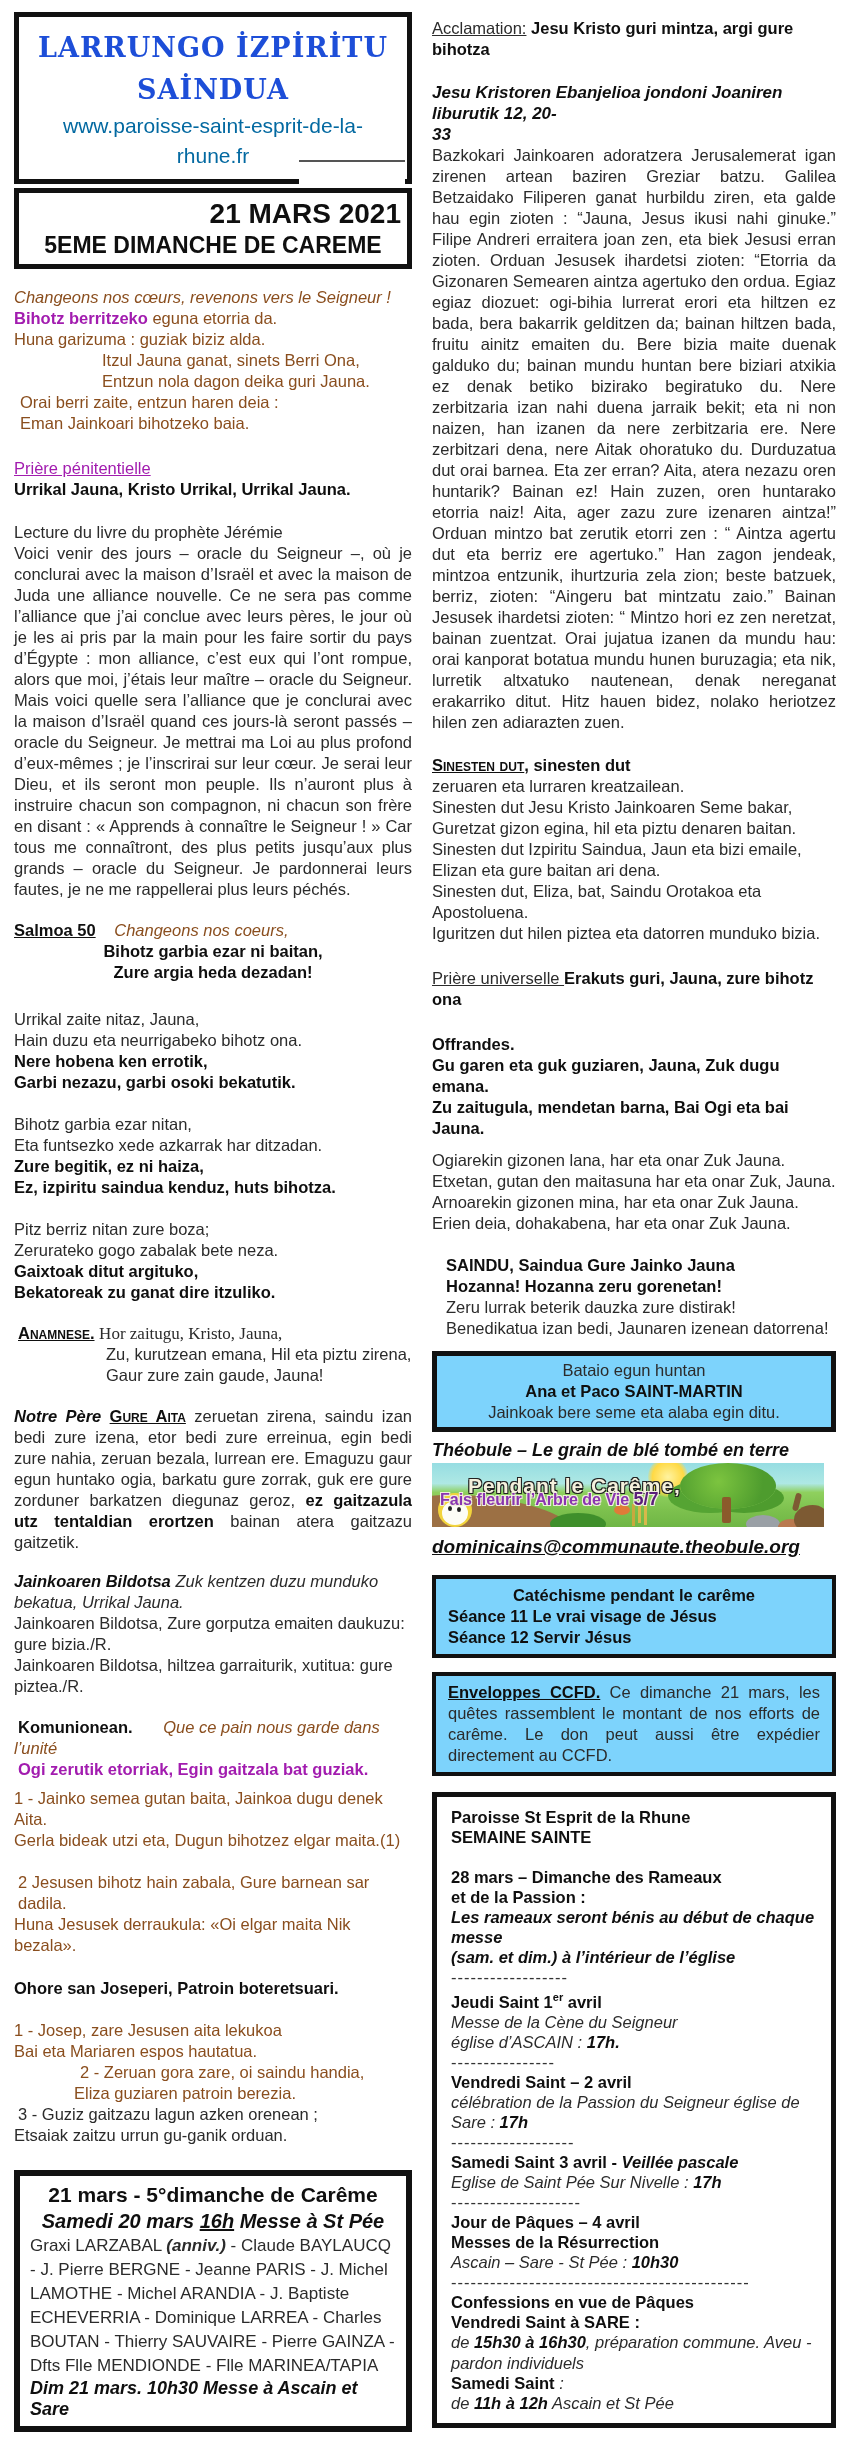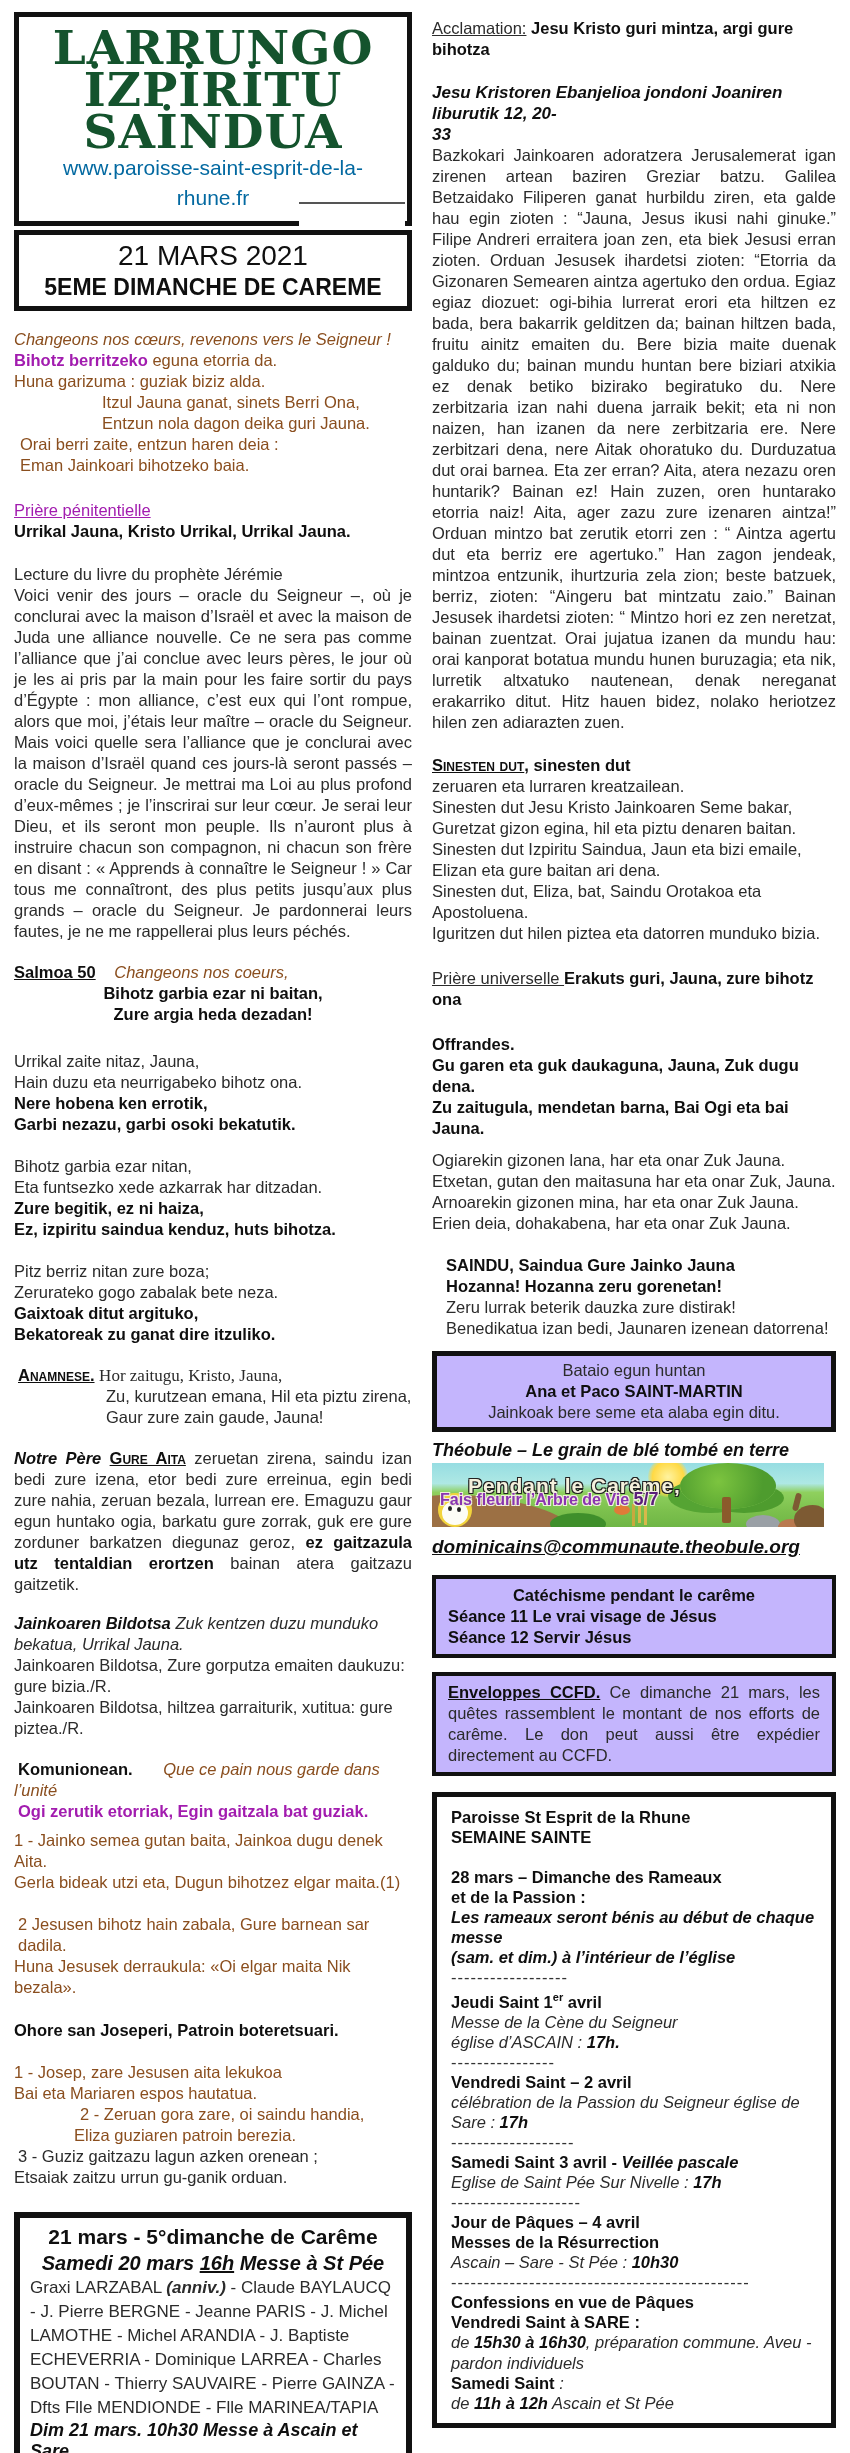--- a/index.html
+++ b/index.html
@@ -17,35 +17,35 @@
   .brown{color:#8a4e1e}
   .dbrown{color:#a21caf}
   .black{color:#0f0f0f}
   .center{text-align:center}
   .just{text-align:justify}
   .serif{font-family:"Liberation Serif",serif}
   .line{min-height:21px}
 
   
   .hdr-box{position:relative;margin-top:12px;border:5px solid #111;background:#fff;padding:10px 8px 8px;}
-  .hdr-title{font-family:"DejaVu Serif",serif;font-weight:bold;font-size:47px;line-height:42px;
-             color:#14532d;text-align:center;letter-spacing:1px;}
+  .hdr-title{font-family:"DejaVu Serif",serif;font-weight:bold;font-size:27px;line-height:42px;
+             color:#1d4ed8;text-align:center;letter-spacing:1px;}
   .hdr-url{font-size:21px;line-height:30px;color:#0369a1;text-align:center;}
   .hdr-notch{position:absolute;right:2px;bottom:-7px;width:106px;height:24px;background:#fff;border-top:2px solid #555;}
   .date-box{margin-top:4px;border:5px solid #111;background:#fff;padding:4px 6px;text-align:center;}
-  .date-main{font-size:28px;line-height:34px;font-weight:normal;color:#0f0f0f;}
+  .date-main{font-size:28px;line-height:34px;font-weight:bold;color:#0f0f0f;text-align:right;}
   .date-sub{font-size:23px;line-height:29px;font-weight:bold;color:#0f0f0f;}
 
   .sec{margin-top:18px;}
   .ind{padding-left:88px;}
   .ind-sm{padding-left:6px;}
 
   
   .tbox{border:6px solid #111;background:#fff;padding:6px 10px;margin-top:16px;}
-  .tbox4{border:4px solid #111;background:#c4b5fd;padding:4px 10px;}
+  .tbox4{border:4px solid #111;background:#7dd3fc;padding:4px 10px;}
   .box1-title{font-size:21px;line-height:26px;}
   .box1-sub{font-size:20px;line-height:26px;}
 
   
   .gospel-title{font-size:17px;}
   .dash{color:#333;letter-spacing:1px;}
   .semaine .line{min-height:20px;line-height:20px;}
 
   
   .banner{position:relative;width:392px;height:64px;margin-top:2px;overflow:hidden;
@@ -236,21 +236,21 @@
       <div class="line">Apostoluena.</div>
       <div class="line">Iguritzen dut hilen piztea eta datorren munduko bizia.</div>
     </div>
 
     <div style="margin-top:24px">
       <span class="u">Prière universelle </span><span class="b black">Erakuts guri, Jauna, zure bihotz ona</span>
     </div>
 
     <div style="margin-top:24px">
       <div class="line b black">Offrandes.</div>
-      <div class="line b black">Gu garen eta guk daukaguna, Jauna, Zuk dugu dena.</div>
+      <div class="line b black">Gu garen eta guk guziaren, Jauna, Zuk dugu emana.</div>
       <div class="line b black">Zu zaitugula, mendetan barna, Bai Ogi eta bai Jauna.</div>
       <div style="margin-top:11px">
         <div class="line">Ogiarekin gizonen lana, har eta onar Zuk Jauna.</div>
         <div class="line">Etxetan, gutan den maitasuna har eta onar Zuk, Jauna.</div>
         <div class="line">Arnoarekin gizonen mina, har eta onar Zuk Jauna.</div>
         <div class="line">Erien deia, dohakabena, har eta onar Zuk Jauna.</div>
       </div>
     </div>
 
     <div style="margin-top:21px;padding-left:14px">

